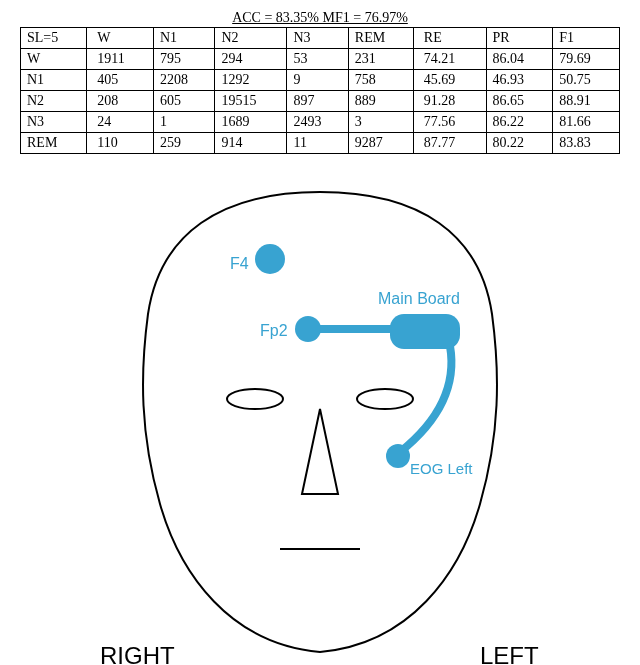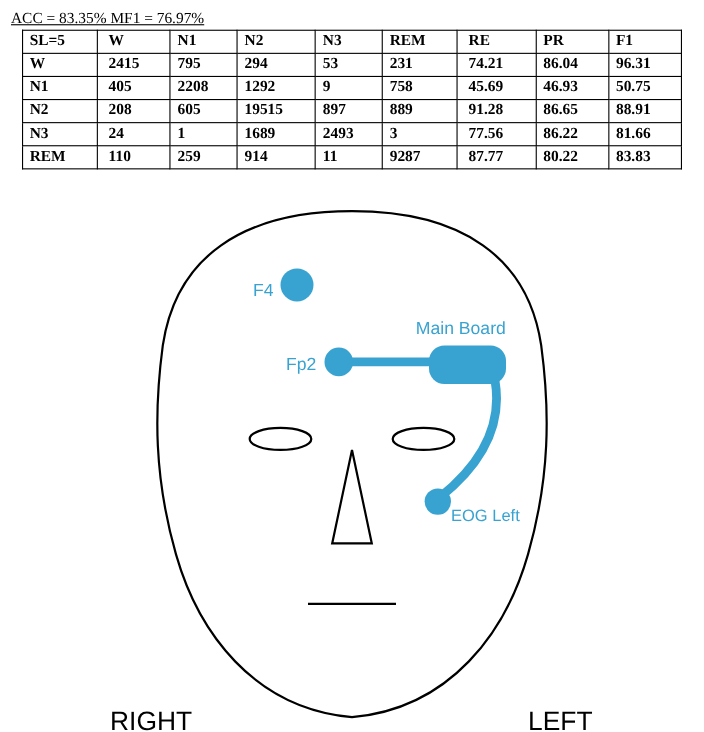--- a/index.html
+++ b/index.html
@@ -5,33 +5,34 @@
     body {
       margin: 0;
       padding: 10px;
       font-family: "Times New Roman", serif;
       font-size: 14px;
       background: #fff;
       width: 640px;
       box-sizing: border-box;
     }
     .header-line {
+      text-align: center;
       text-decoration: underline;
       margin-bottom: 1px;
     }
     table {
       border-collapse: collapse;
       margin: 0 auto;
       width: 600px;
     }
     td, th {
       border: 1px solid #000;
       padding: 2px 6px;
       text-align: left;
-      font-weight: bold;
+      font-weight: normal;
     }
     td.lpad { padding-left: 10px; }
     td.divL { border-left: 1px solid #0ea5e9; }
     .diagram {
       display: block;
       margin: 20px auto 0 auto;
     }
     .label      { font-family: "Arial", sans-serif; font-size: 16px; fill:#38a3d1; }
     .label-sm   { font-family: "Arial", sans-serif; font-size: 15px; fill:#38a3d1; }
     .rl         { font-family: "Arial", sans-serif; font-size: 24px; fill:#000; }
@@ -51,28 +52,28 @@
     <td>N1</td>
     <td>N2</td>
     <td>N3</td>
     <td>REM</td>
     <td class="divL lpad">RE</td>
     <td>PR</td>
     <td>F1</td>
   </tr>
   <tr>
     <td>W</td>
-    <td class="lpad">2415</td>
+    <td class="lpad">1911</td>
     <td>795</td>
     <td>294</td>
     <td>53</td>
     <td>231</td>
     <td class="divL lpad">74.21</td>
     <td>86.04</td>
-    <td>96.31</td>
+    <td>79.69</td>
   </tr>
   <tr>
     <td>N1</td>
     <td class="lpad">405</td>
     <td>2208</td>
     <td>1292</td>
     <td>9</td>
     <td>758</td>
     <td class="divL lpad">45.69</td>
     <td>46.93</td>

